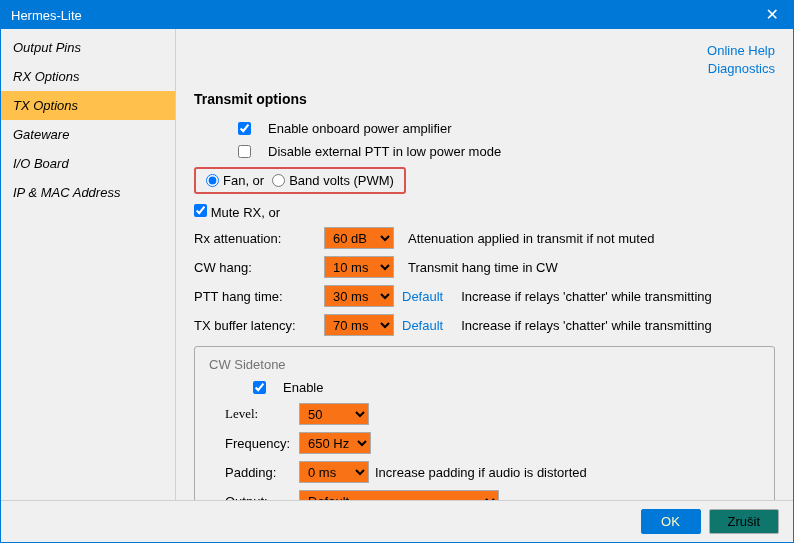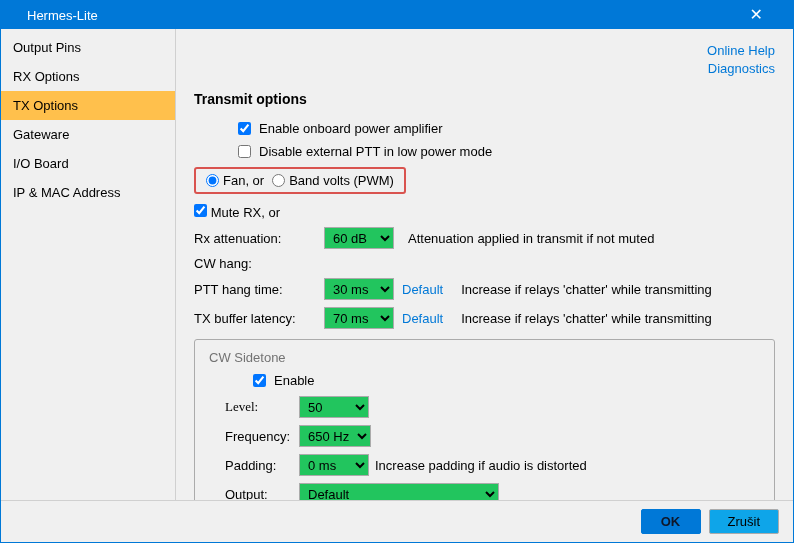--- a/index.html
+++ b/index.html
@@ -1,47 +1,47 @@
 <!DOCTYPE html>
 <html><head>
   <meta charset="utf-8">
   <style>
     * { box-sizing: border-box; margin: 0; padding: 0; font-family: 'Segoe UI', Tahoma, Geneva, Verdana, sans-serif; font-size: 13px; }
     body { background: #f0f0f0; display: flex; align-items: center; justify-content: center; min-height: 100vh; }
     .window { width: 794px; height: 543px; background: #f0f0f0; border: 1px solid #0078d7; display: flex; flex-direction: column; box-shadow: 2px 2px 8px rgba(0,0,0,0.4); }
-    .title-bar { background: #0078d7; color: white; padding: 6px 26px; display: flex; align-items: center; justify-content: space-between; user-select: none; }
+    .title-bar { background: #0078d7; color: white; padding: 6px 10px; display: flex; align-items: center; justify-content: space-between; user-select: none; }
     .title-bar-title { font-size: 13px; font-weight: 400; }
     .title-bar-close { background: none; border: none; color: white; font-size: 16px; cursor: pointer; padding: 0 4px; line-height: 1; }
     .content { display: flex; flex: 1; overflow: hidden; }
-    .sidebar { width: 175px; background: #f0f0f0; border-right: 1px solid #d0d0d0; padding: 4px 0; }
+    .sidebar { width: 175px; background: #f0f0f0; border-right: 1px solid #d0d0d0; padding: 4px 0; font-style: italic; }
     .sidebar-item { padding: 7px 12px; cursor: pointer; color: #000; }
     .sidebar-item.active { background: #ffc04c; color: #000; font-weight: 400; }
     .main { flex: 1; padding: 14px 18px; overflow-y: auto; }
     .section-title { font-size: 14px; font-weight: 600; margin-bottom: 14px; color: #000; margin-top: 48px; }
     .option-row { display: flex; align-items: center; margin-bottom: 8px; }
-    .option-row label { display: flex; align-items: center; gap: 8px; cursor: pointer; padding-left: 44px; }
+    .option-row label { display: flex; align-items: center; gap: 17px; cursor: pointer; padding-left: 44px; }
     .option-row input[type=checkbox] { width: 13px; height: 13px; }
     .link { color: #0078d7; text-decoration: none; cursor: pointer; }
     .radio-group { display: flex; gap: 8px; border: 2px solid #d9534f; border-radius: 3px; padding: 4px 10px; margin-bottom: 10px; width: fit-content; }
     .radio-group label { display: flex; align-items: center; gap: 4px; cursor: pointer; }
     .form-row { display: flex; align-items: center; margin-bottom: 7px; }
     .form-label { width: 130px; color: #000; }
     .form-control { display: flex; align-items: center; gap: 8px; }
-    select { padding: 2px 4px; border: 1px solid #ababab; background: #22c55e; height: 22px; min-width: 70px; cursor: pointer; }
+    select { padding: 2px 4px; border: 1px solid #ababab; background: #f97316; height: 22px; min-width: 70px; cursor: pointer; }
     .desc-text { color: #000; margin-left: 6px; }
     .default-link { color: #0078d7; text-decoration: none; cursor: pointer; margin-right: 4px; }
     .cw-sidetone-box { border: 1px solid #ababab; border-radius: 3px; padding: 10px 14px; margin-top: 10px; }
     .cw-sidetone-title { margin-bottom: 8px; font-weight: 400; color: #737373; }
     .cw-sidetone-form-row { display: flex; align-items: center; margin-bottom: 7px; }
     .cw-sidetone-label { width: 80px; }
     .warning-row { display: flex; align-items: center; gap: 6px; margin-top: 8px; color: #856404; }
     .warning-icon { color: #f0ad4e; font-size: 14px; }
     .footer { background: #f0f0f0; border-top: 1px solid #d0d0d0; padding: 8px 14px; display: flex; justify-content: flex-end; gap: 8px; align-items: center; }
-    .btn { padding: 4px 18px; border: 1px solid #ababab; background: #0ea5e9; cursor: pointer; border-radius: 2px; font-size: 13px; min-width: 60px; }
-    .btn.primary { background: #0078d7; color: #0f172a; border-color: #0078d7; font-weight: bold; }
+    .btn { padding: 4px 18px; border: 1px solid #ababab; background: #0f766e; cursor: pointer; border-radius: 2px; font-size: 13px; min-width: 60px; }
+    .btn.primary { background: #0078d7; color: #fef9c3; border-color: #0078d7; }
     .mute-row { display: flex; align-items: flex-end; margin-bottom: 7px; }
     .right-links { display: flex; flex-direction: column; align-items: flex-end; gap: 3px; position: relative; }
   </style>
 </head>
 <body>
 
 <div class="window">
 
   <div class="title-bar">
     <span class="title-bar-title">Hermes-Lite</span>
@@ -119,20 +119,26 @@
         <div class="form-control">
           <select>
             <option>60 dB</option>
           </select>
           <span class="desc-text">Attenuation applied in transmit if not muted</span>
         </div>
       </div>
 
       <div class="form-row">
         <div class="form-label">CW hang:</div>
+        <div class="form-control">
+          <select>
+            <option>10 ms</option>
+          </select>
+          <span class="desc-text">Transmit hang time in CW</span>
+        </div>
       </div>
 
       <div class="form-row">
         <div class="form-label">PTT hang time:</div>
         <div class="form-control">
           <select>
             <option>30 ms</option>
           </select>
           <a class="default-link">Default</a>
           <span class="desc-text">Increase if relays 'chatter' while transmitting</span>

